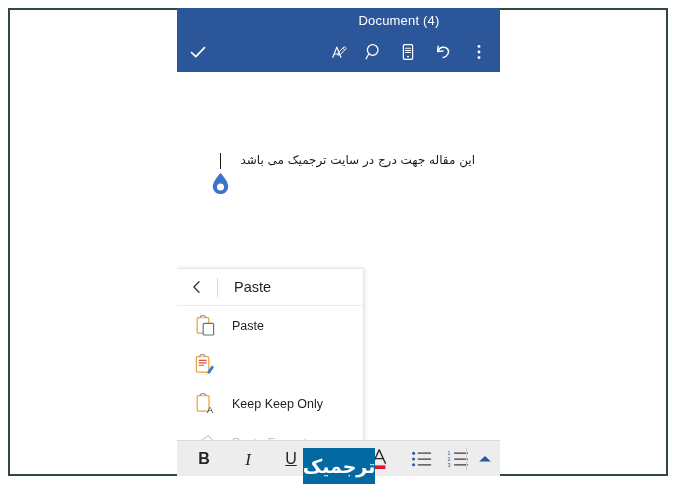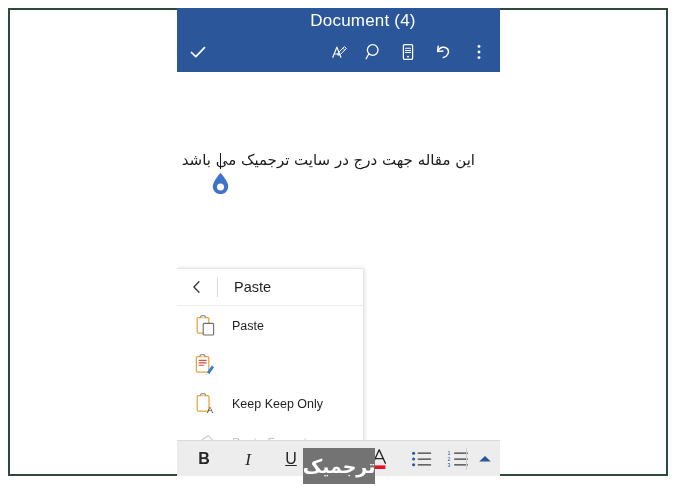--- a/index.html
+++ b/index.html
@@ -48,23 +48,24 @@
     height: 64px;
     background: #2b579a;
   }
   #doc-title {
     position: absolute;
     left: 0;
     top: 5px;
     width: 372px;
     text-align: center;
     color: #ffffff;
-    font-size: 17px;
+    font-size: 13px;
     letter-spacing: .2px;
     line-height: 16px;
+    padding-left: 36px;
   }
   #title-bar-actions {
     position: absolute;
     left: 0;
     top: 28px;
     width: 323px;
     height: 34px;
   }
   .tb-icon {
     position: absolute;
@@ -86,21 +87,21 @@
     height: 368px;
     background: #ffffff;
   }
   #doc-paragraph {
     position: absolute;
     right: 25px;
     top: 80px;
     direction: rtl;
     text-align: center;
     font-family: "DejaVu Sans", sans-serif;
-    font-size: 15px;
+    font-size: 12px;
     color: #1b1b1b;
     line-height: 17px;
     white-space: nowrap;
   }
   #text-caret {
     position: absolute;
     left: 43px;
     top: 81px;
     width: 1px;
     height: 16px;
@@ -212,21 +213,21 @@
     background: #cdcdcd;
   }
 
   
   #watermark {
     position: absolute;
     left: 303px;
     top: 448px;
     width: 72px;
     height: 36px;
-    background: #737373;
+    background: #0369a1;
     display: flex;
     align-items: center;
     justify-content: center;
   }
   #watermark-text {
     font-family: "DejaVu Sans", sans-serif;
     direction: rtl;
     color: #ffffff;
     font-size: 19px;
     font-weight: bold;

